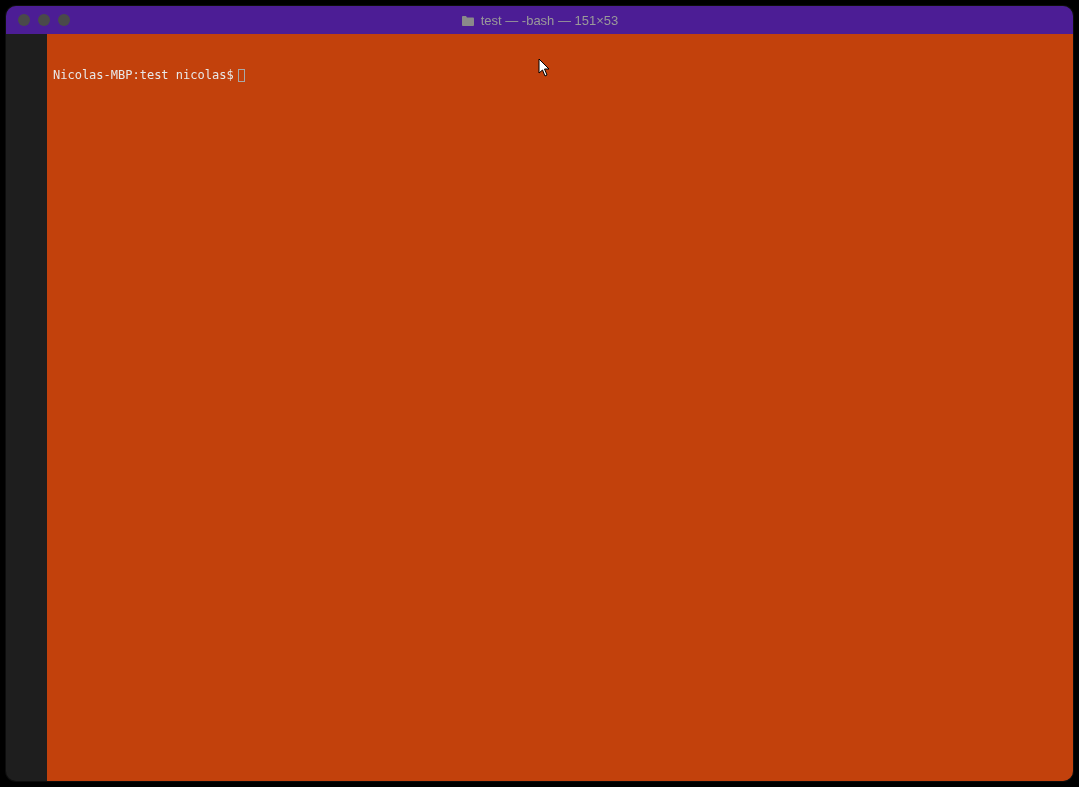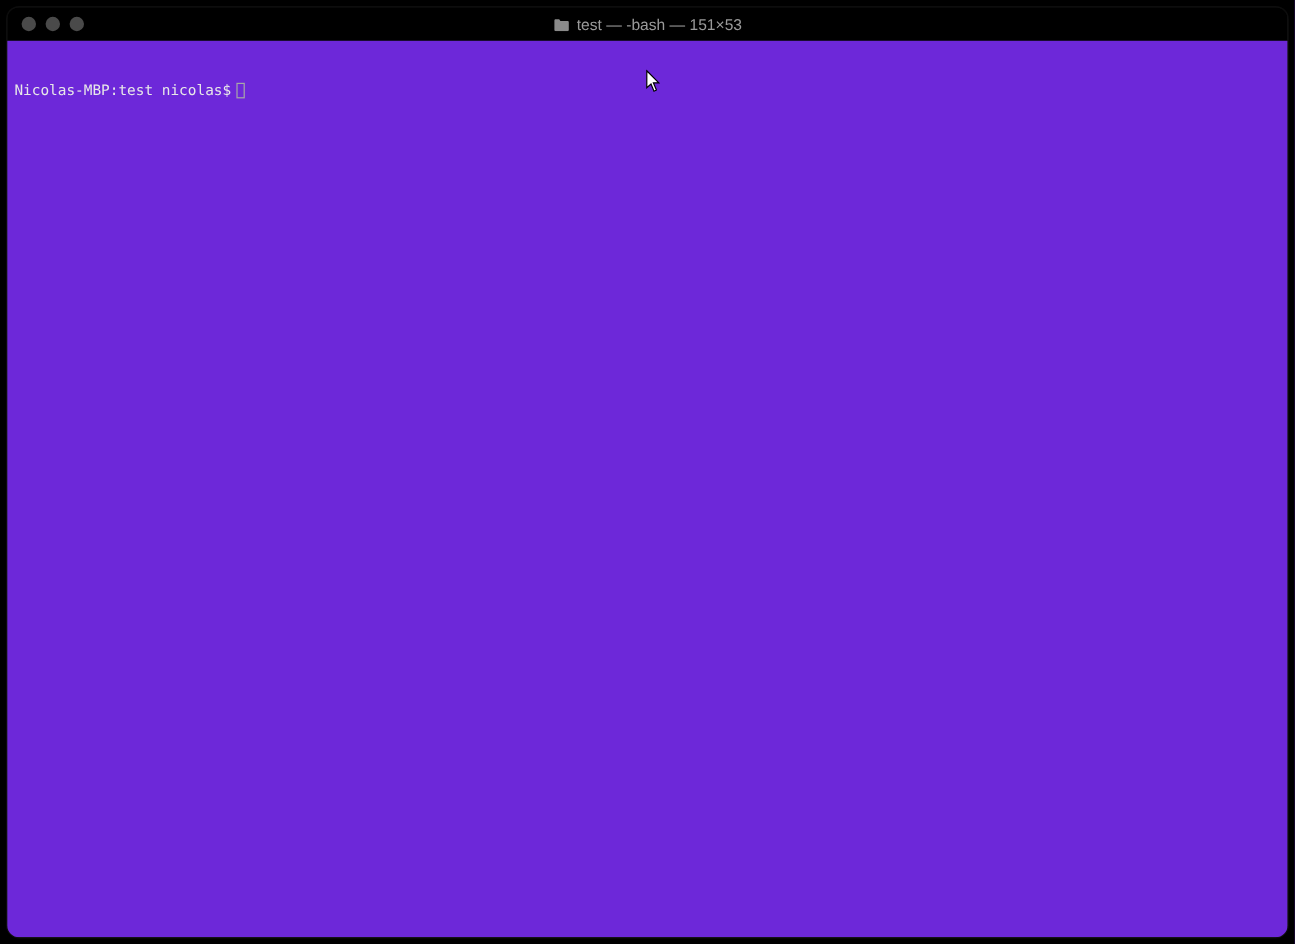--- a/index.html
+++ b/index.html
@@ -26,21 +26,21 @@
       background: #1e1e1e;
       border-radius: 10px;
       overflow: hidden;
       display: flex;
       flex-direction: column;
       box-shadow: 0 0 0 1px rgba(255,255,255,0.05);
     }
 
     .titlebar {
       height: 28px;
-      background: #000000;
+      background: #4c1d95;
       display: flex;
       align-items: center;
       position: relative;
       flex-shrink: 0;
     }
 
     .traffic-lights {
       display: flex;
       align-items: center;
       gap: 8px;
@@ -75,28 +75,29 @@
       height: 11px;
       display: inline-block;
     }
 
     .folder-icon svg {
       display: block;
     }
 
     .terminal-body {
       flex: 1;
-      background: #6d28d9;
+      background: #c2410c;
       padding: 4px 6px;
       color: #e8e8e8;
       font-size: 12px;
       line-height: 15px;
       font-family: "SF Mono", "Menlo", "Monaco", "Consolas", monospace;
       white-space: pre;
       position: relative;
+      margin-left: 41px;
     }
 
     .prompt-line {
       display: flex;
       align-items: center;
     }
 
     .prompt-text {
       color: #e8e8e8;
     }

